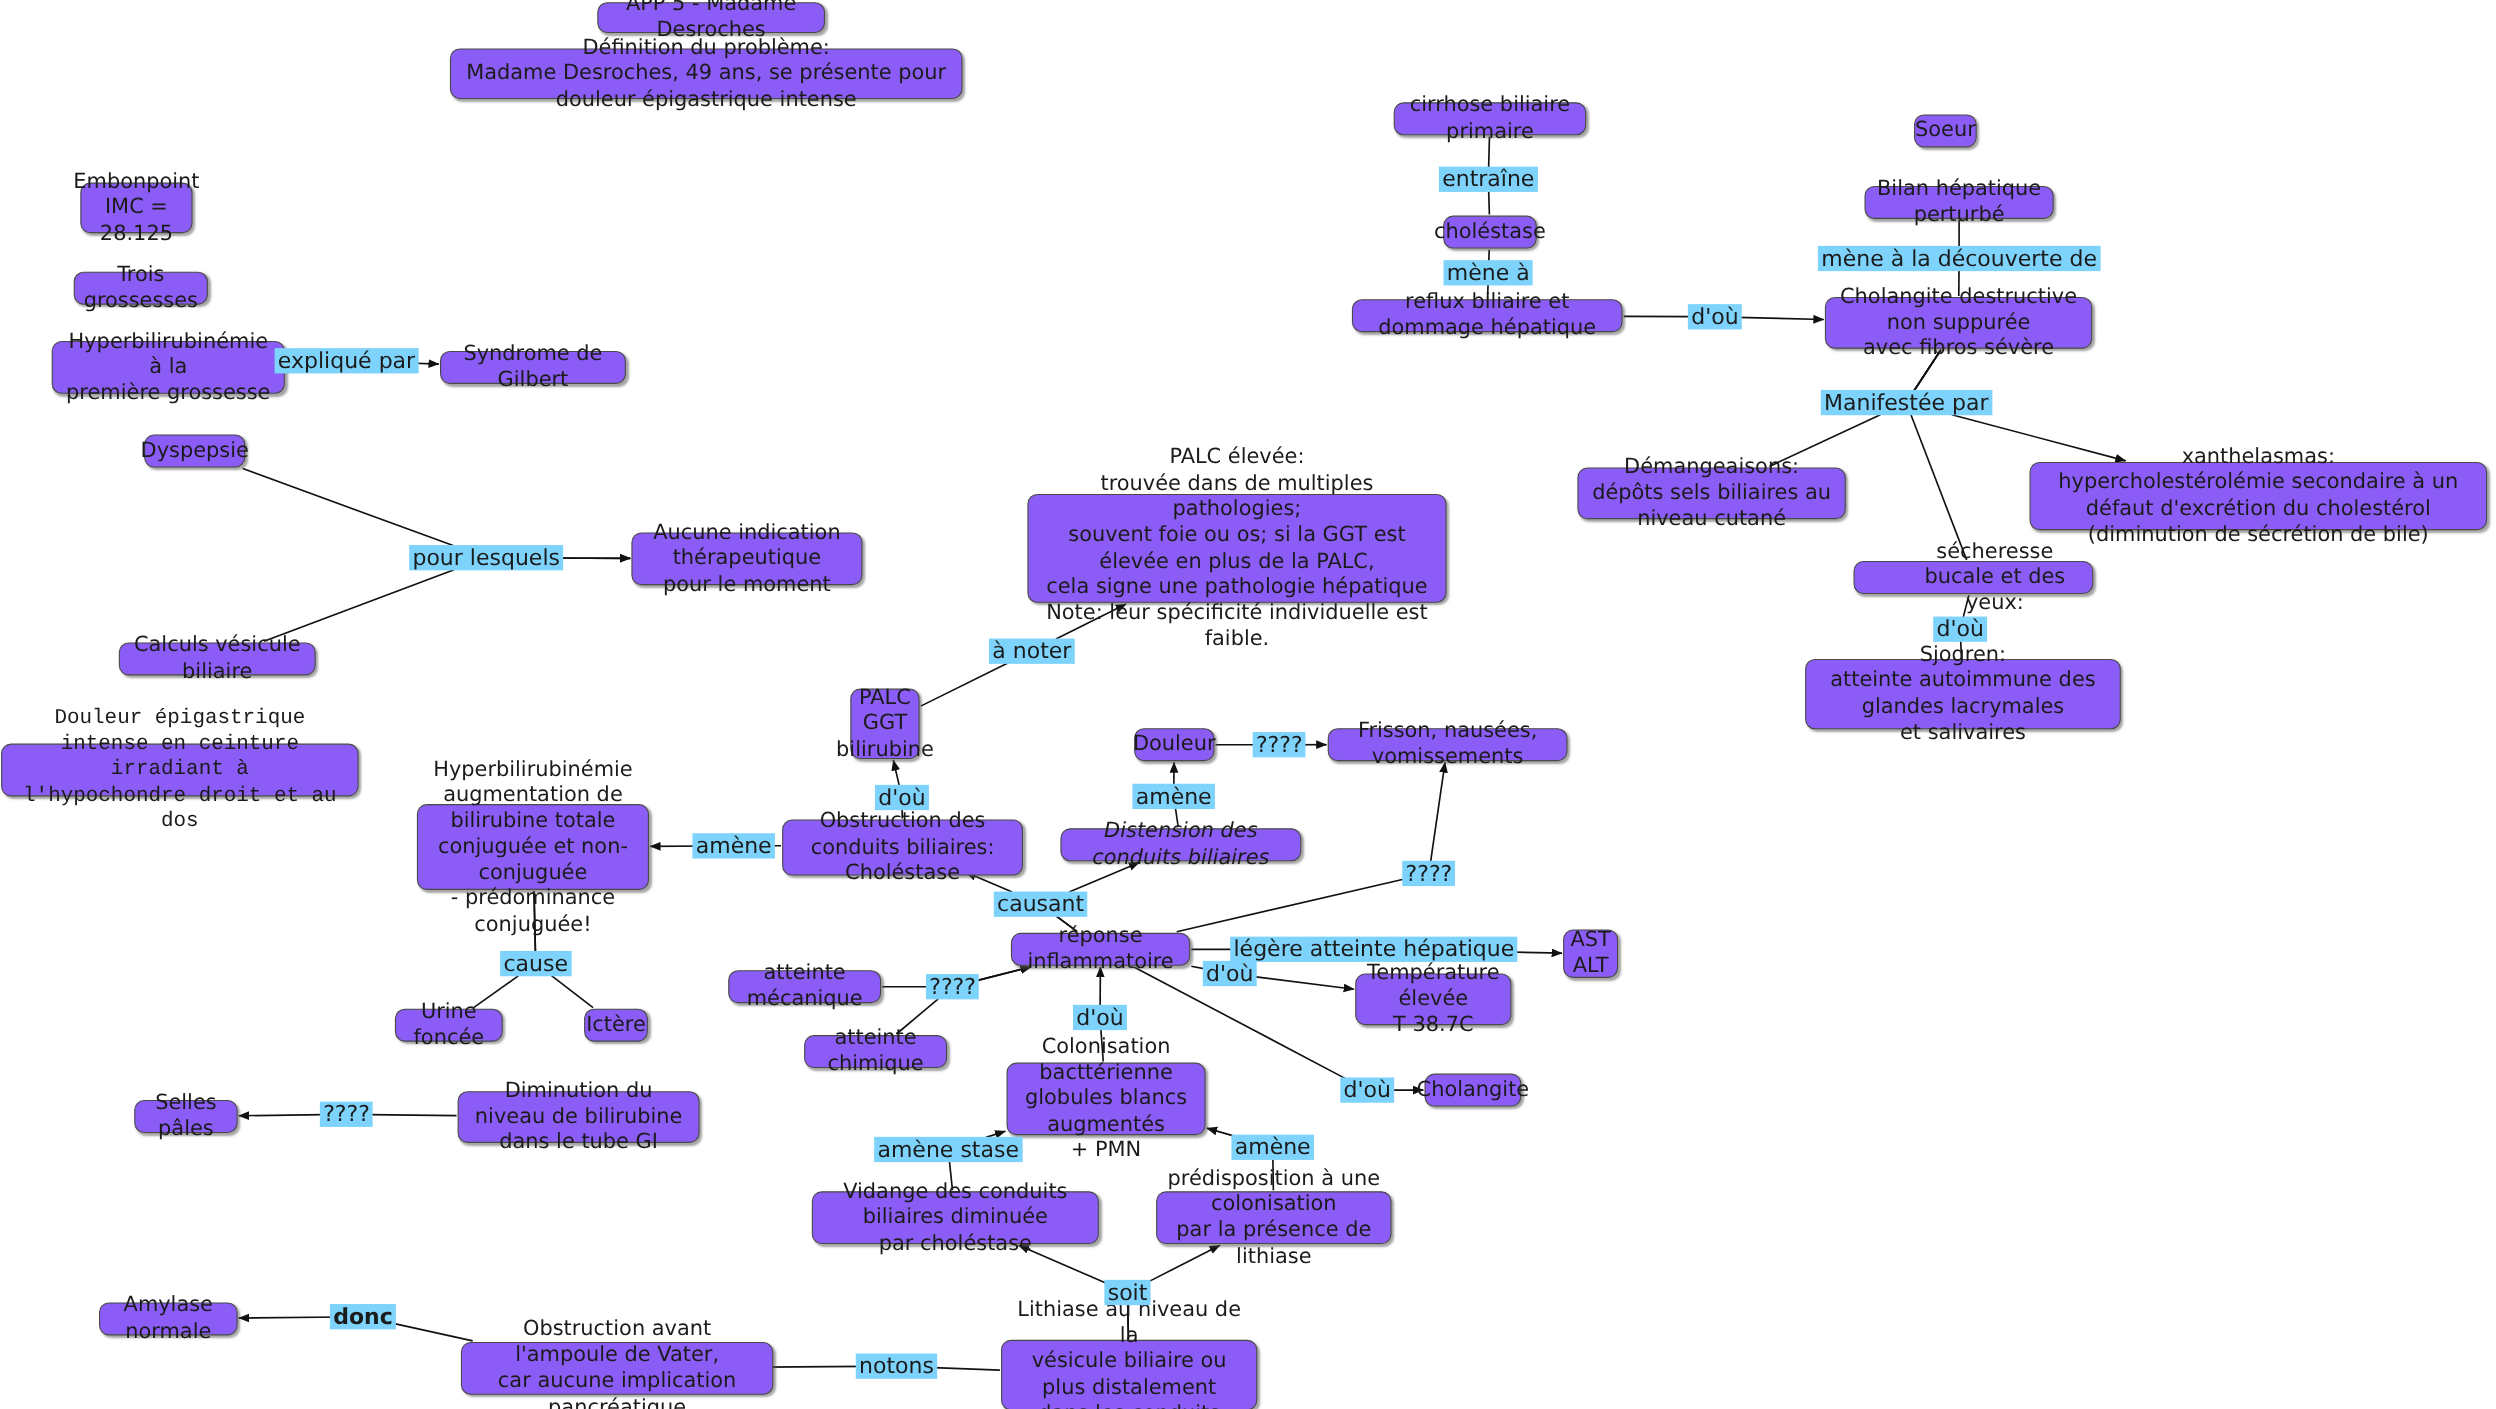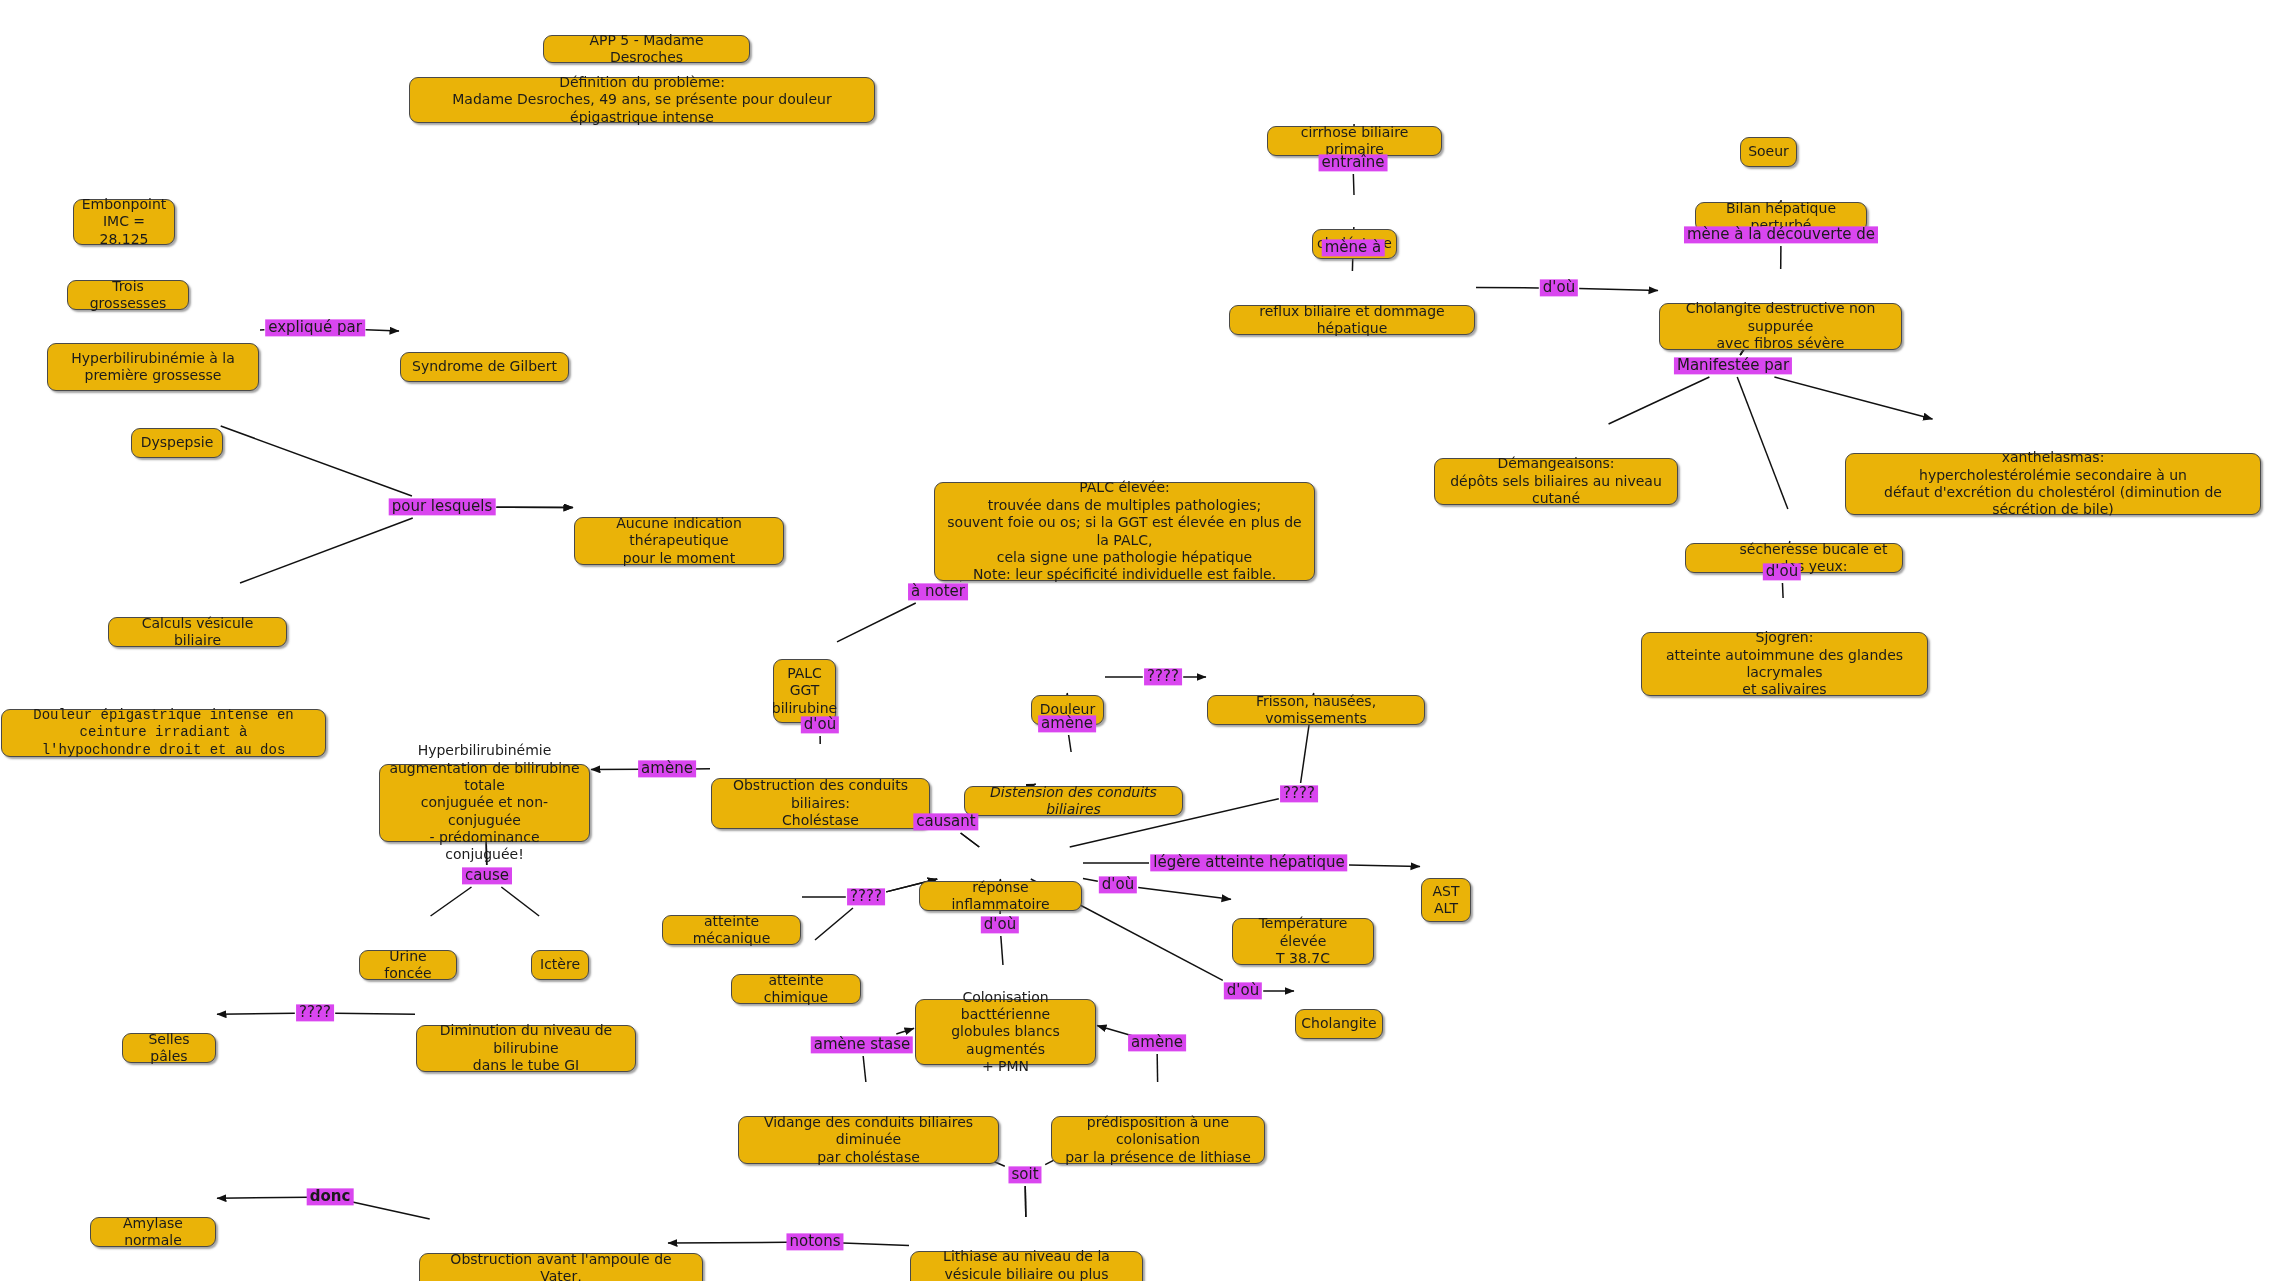--- a/index.html
+++ b/index.html
@@ -3,42 +3,41 @@
 <meta charset="utf-8">
 <style>
   html,body{margin:0;padding:0;background:#ffffff;}
   body{width:2269px;height:1281px;overflow:hidden;
        font-family:"DejaVu Sans","Liberation Sans",sans-serif;}
   #canvas{position:relative;width:2269px;height:1281px;background:#fff;}
   svg.edges{position:absolute;left:0;top:0;width:2269px;height:1281px;pointer-events:none;}
   .node{
     position:absolute;
     box-sizing:border-box;
-    background:#eab308;
+    background:#8b5cf6;
     border:1.4px solid #4a4a4a;
     border-radius:9px;
     color:#1b1b1b;
-    font-size:14px;
+    font-size:19px;
     line-height:1.24;
     text-align:center;
     display:flex;
     align-items:center;
     justify-content:center;
     padding:4px 9px;
     box-shadow:2px 2px 2px rgba(90,90,90,0.55);
     white-space:pre-line;
-    margin-top:33px;
   }
   .elabel{
     position:absolute;
     color:#1b1b1b;
-    font-size:15px;
+    font-size:20px;
     line-height:1.15;
     white-space:nowrap;
-    background:#d946ef;
+    background:#7dd3fc;
     padding:0 3px;
     transform:translate(-50%,-50%);
     text-align:center;
   }
 </style>
 </head>
 <body>
 
 <div id="canvas">
   <svg class="edges">

